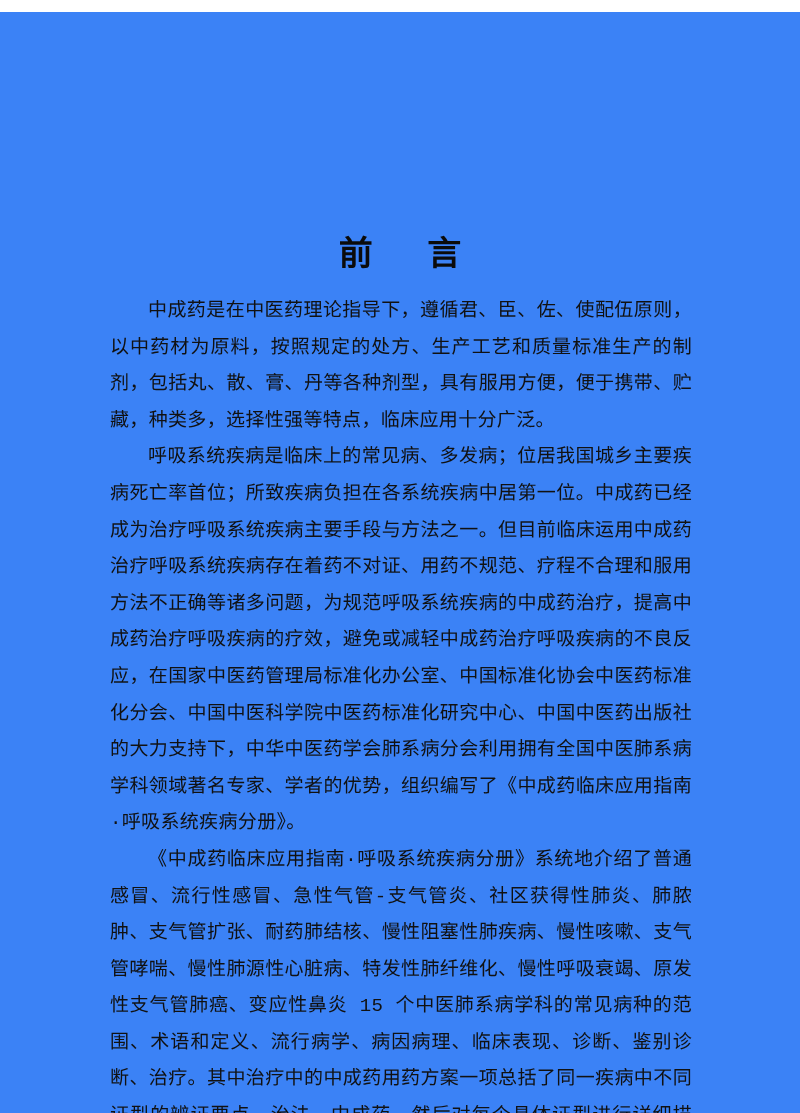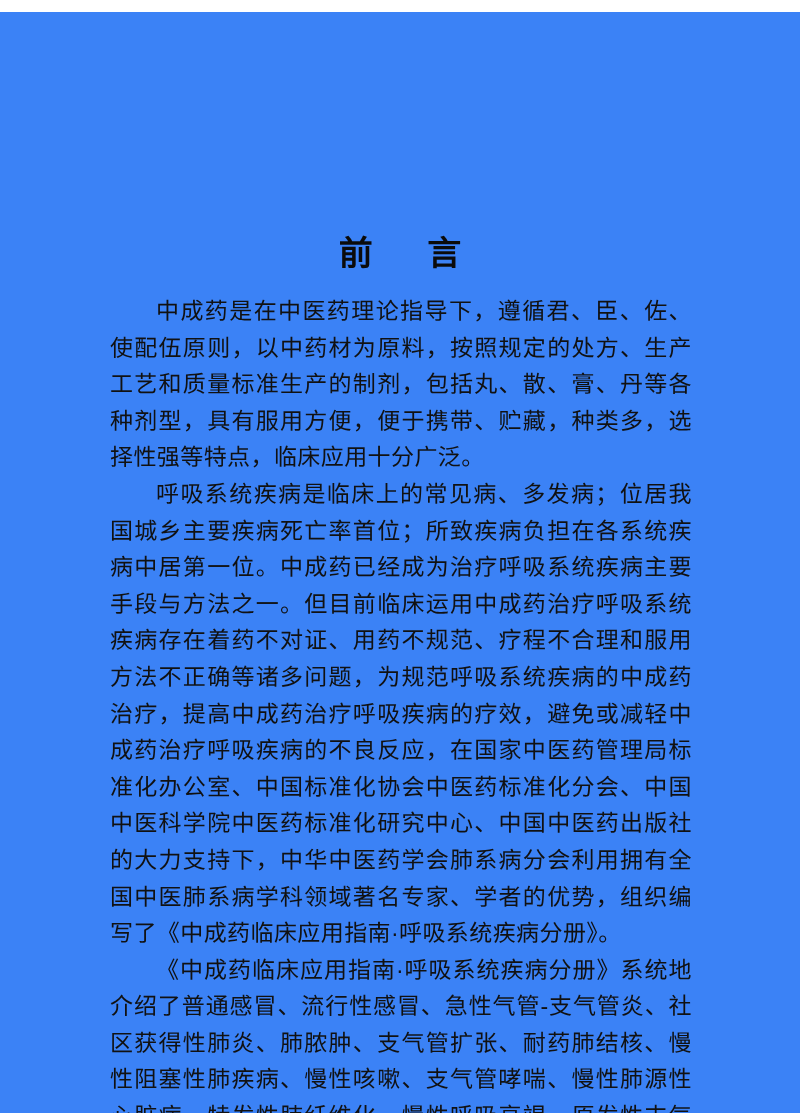--- a/index.html
+++ b/index.html
@@ -33,22 +33,22 @@
     white-space: pre;
   }
   .body-block {
     position: absolute;
     top: 281px;
     left: 110px;
     width: 582px;
   }
   .para {
     margin: 0;
-    font-family: Liberation Sans, sans-serif;
-    font-size: 23px;
+    font-family: Liberation Mono, monospace;
+    font-size: 19px;
     line-height: 36.6px;
     color: #111111;
     text-align: justify;
     text-justify: inter-character;
     text-indent: 2em;
     letter-spacing: 0.018em;
     word-break: break-all;
     -webkit-font-smoothing: antialiased;
   }
 </style>

